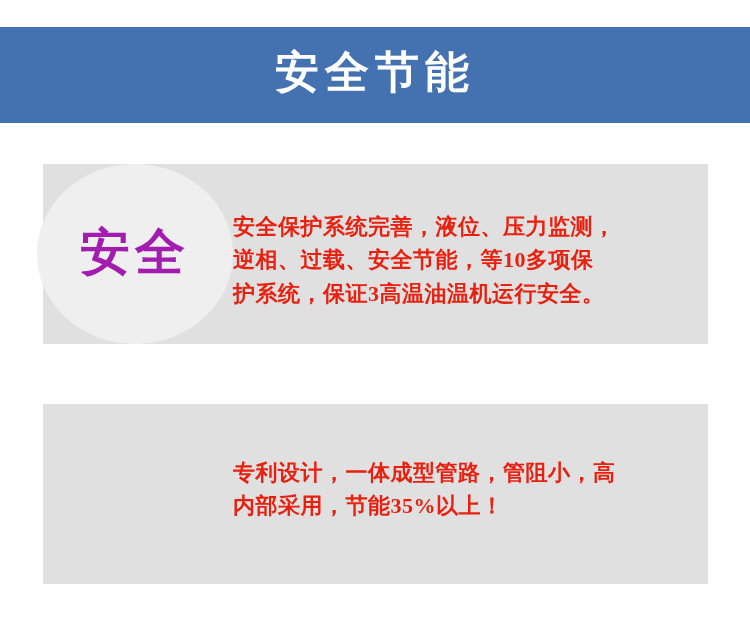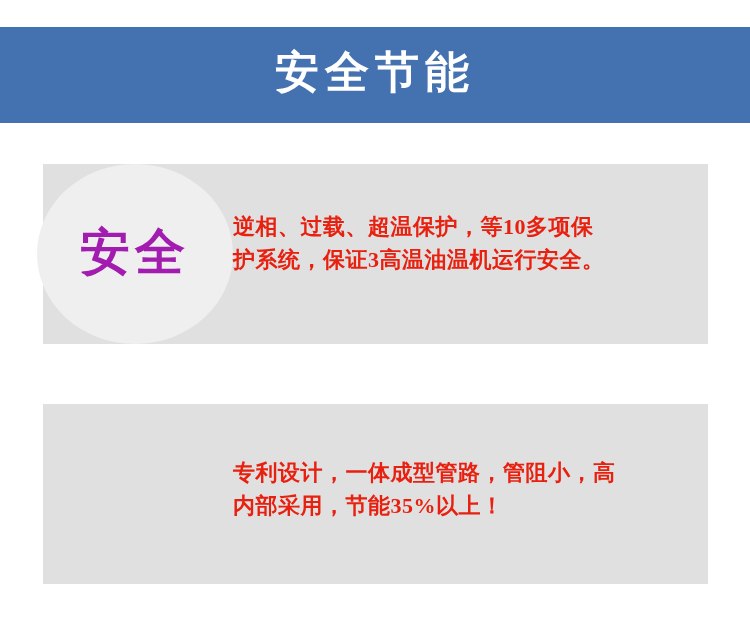--- a/index.html
+++ b/index.html
@@ -106,21 +106,22 @@
 
   <div class="banner">
     <div class="banner-title">安全节能</div>
   </div>
 
   <div class="block block-1">
     <div class="ellipse">
       <span class="ellipse-label">安全</span>
     </div>
     <div class="block-text">
-      <p>逆相、过载、超温保护，等10多项保</p>
+      <p>安全保护系统完善，液位、压力监测，</p>
+      <p>逆相、过载、安全节能，等10多项保</p>
       <p>护系统，保证3高温油温机运行安全。</p>
     </div>
   </div>
 
   <div class="block block-2">
     <div class="block-text">
       <p>专利设计，一体成型管路，管阻小，高</p>
       <p>内部采用，节能35%以上！</p>
     </div>
   </div>

